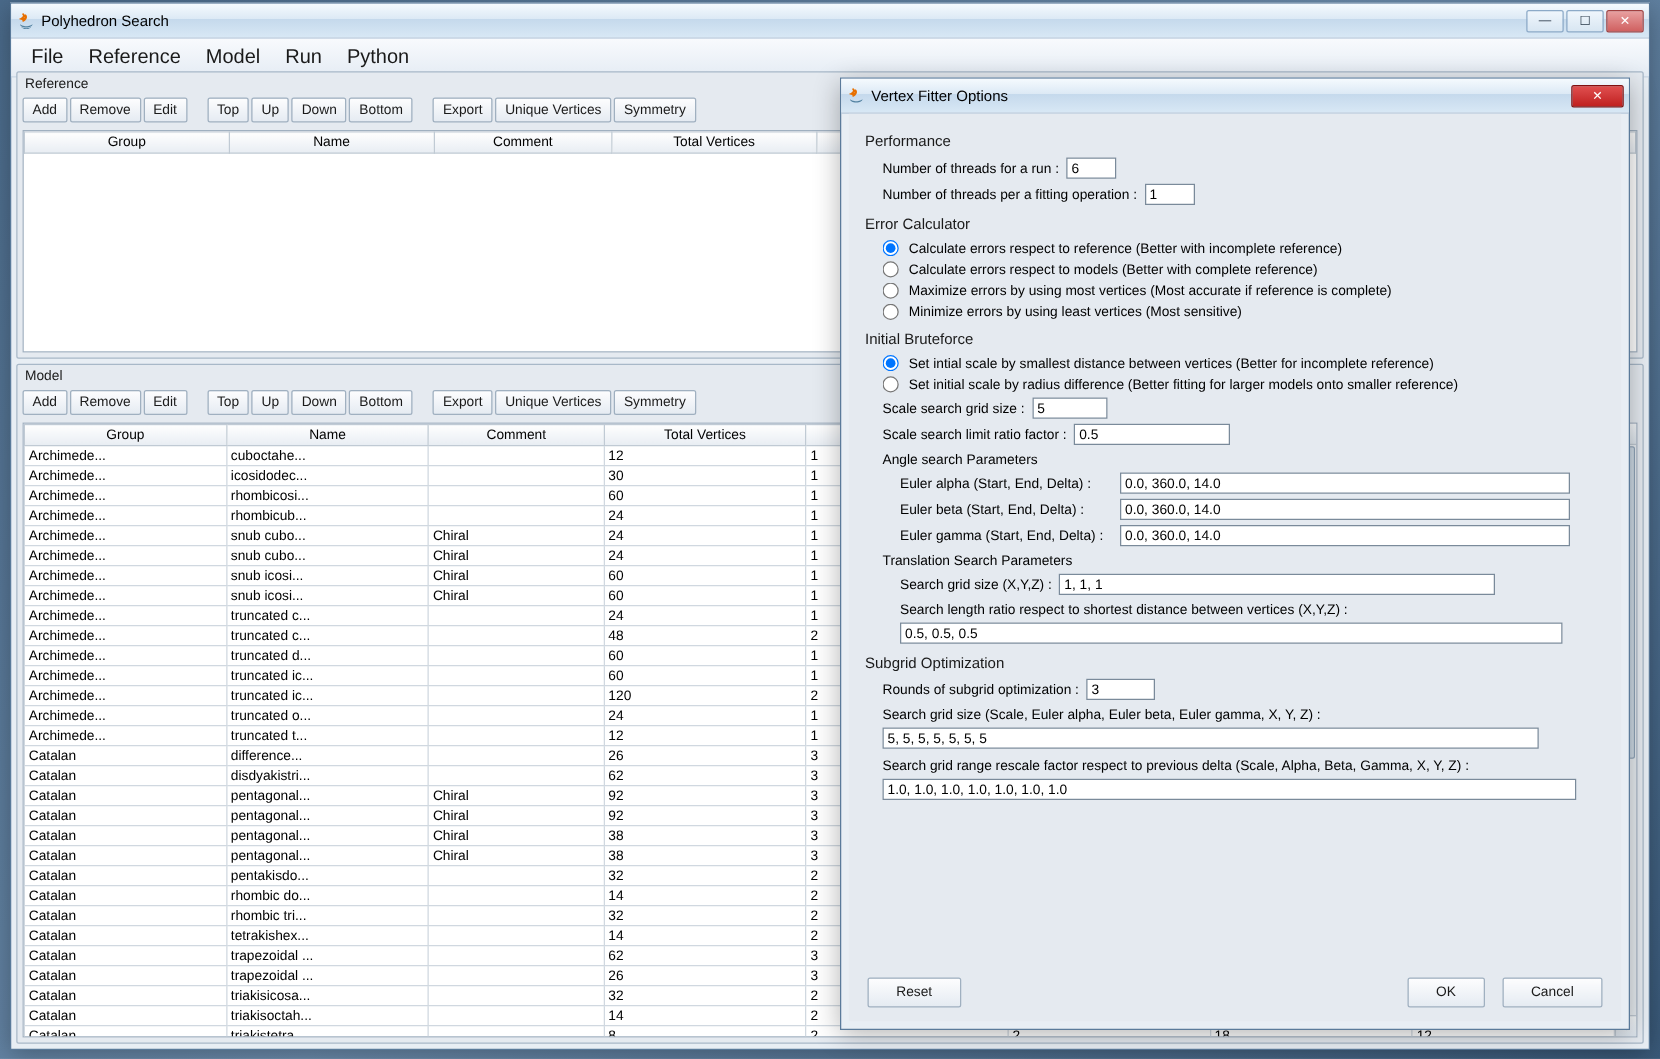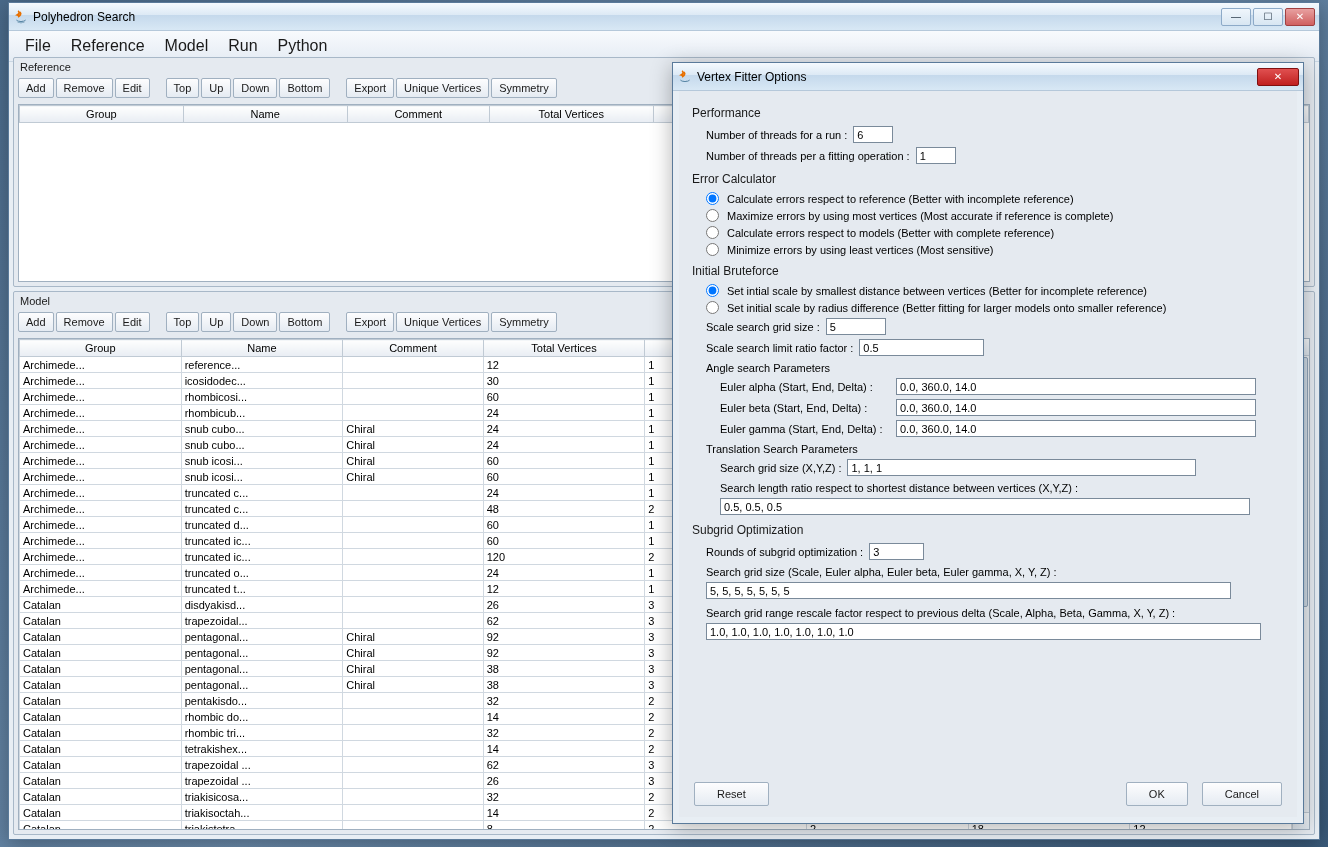--- a/index.html
+++ b/index.html
@@ -164,21 +164,21 @@
                   <th>Total Vertices</th>
                   <th>Marked Vert...</th>
                   <th>Unique Vert...</th>
                   <th>Edge Count</th>
                   <th>Face Count</th>
                 </tr>
               </thead>
           <tbody id="model-body">
                 <tr>
                   <td>Archimede...</td>
-                  <td>reference...</td>
+                  <td>cuboctahe...</td>
                   <td></td>
                   <td>12</td>
                   <td>1</td>
                   <td>1</td>
                   <td>24</td>
                   <td>14</td>
                 </tr>
                 <tr>
                   <td>Archimede...</td>
                   <td>icosidodec...</td>
@@ -314,31 +314,31 @@
                   <td>truncated t...</td>
                   <td></td>
                   <td>12</td>
                   <td>1</td>
                   <td>1</td>
                   <td>18</td>
                   <td>8</td>
                 </tr>
                 <tr>
                   <td>Catalan</td>
-                  <td>disdyakisd...</td>
+                  <td>difference...</td>
                   <td></td>
                   <td>26</td>
                   <td>3</td>
                   <td>3</td>
                   <td>72</td>
                   <td>48</td>
                 </tr>
                 <tr>
                   <td>Catalan</td>
-                  <td>trapezoidal...</td>
+                  <td>disdyakistri...</td>
                   <td></td>
                   <td>62</td>
                   <td>3</td>
                   <td>3</td>
                   <td>180</td>
                   <td>120</td>
                 </tr>
                 <tr>
                   <td>Catalan</td>
                   <td>pentagonal...</td>
@@ -507,25 +507,25 @@
       <input type="text" style="width: 40px;" value="1">
     </div>
 
     <div class="section-header">Error Calculator</div>
     <div class="radio-row">
         <input type="radio" name="ec" checked="" style="">
         <span>Calculate errors respect to reference (Better with incomplete reference)</span>
       </div>
     <div class="radio-row">
         <input type="radio" name="ec" style="">
-        <span>Maximize errors by using most vertices (Most accurate if reference is complete)</span>
+        <span>Calculate errors respect to models (Better with complete reference)</span>
       </div>
     <div class="radio-row">
         <input type="radio" name="ec" style="">
-        <span>Calculate errors respect to models (Better with complete reference)</span>
+        <span>Maximize errors by using most vertices (Most accurate if reference is complete)</span>
       </div>
     <div class="radio-row">
         <input type="radio" name="ec" style="">
         <span>Minimize errors by using least vertices (Most sensitive)</span>
       </div>
 
     <div class="section-header">Initial Bruteforce</div>
     <div class="radio-row">
         <input type="radio" name="bf" checked="" style="">
         <span>Set intial scale by smallest distance between vertices (Better for incomplete reference)</span>

